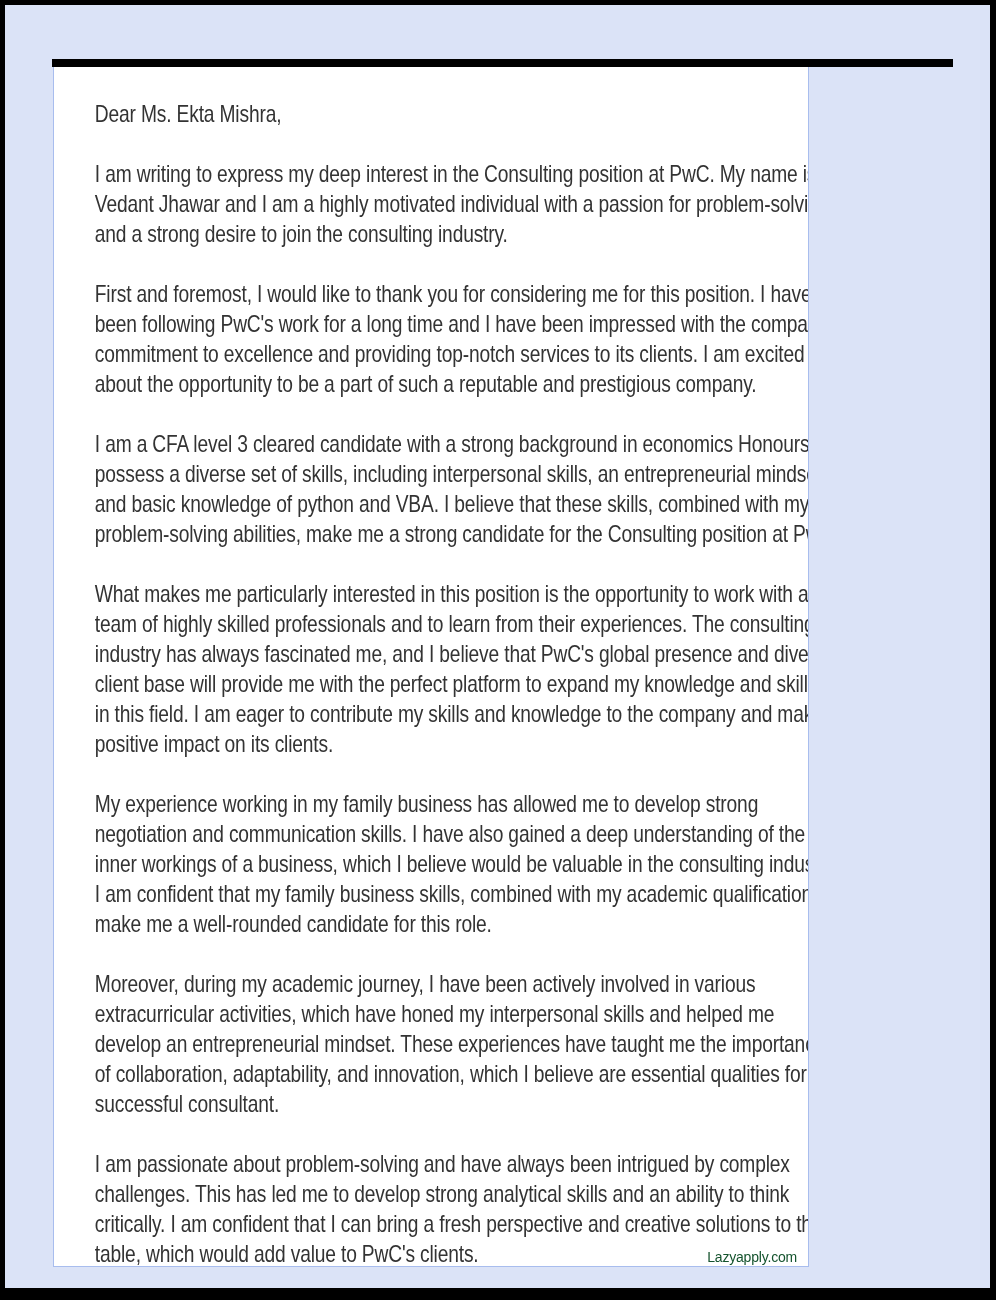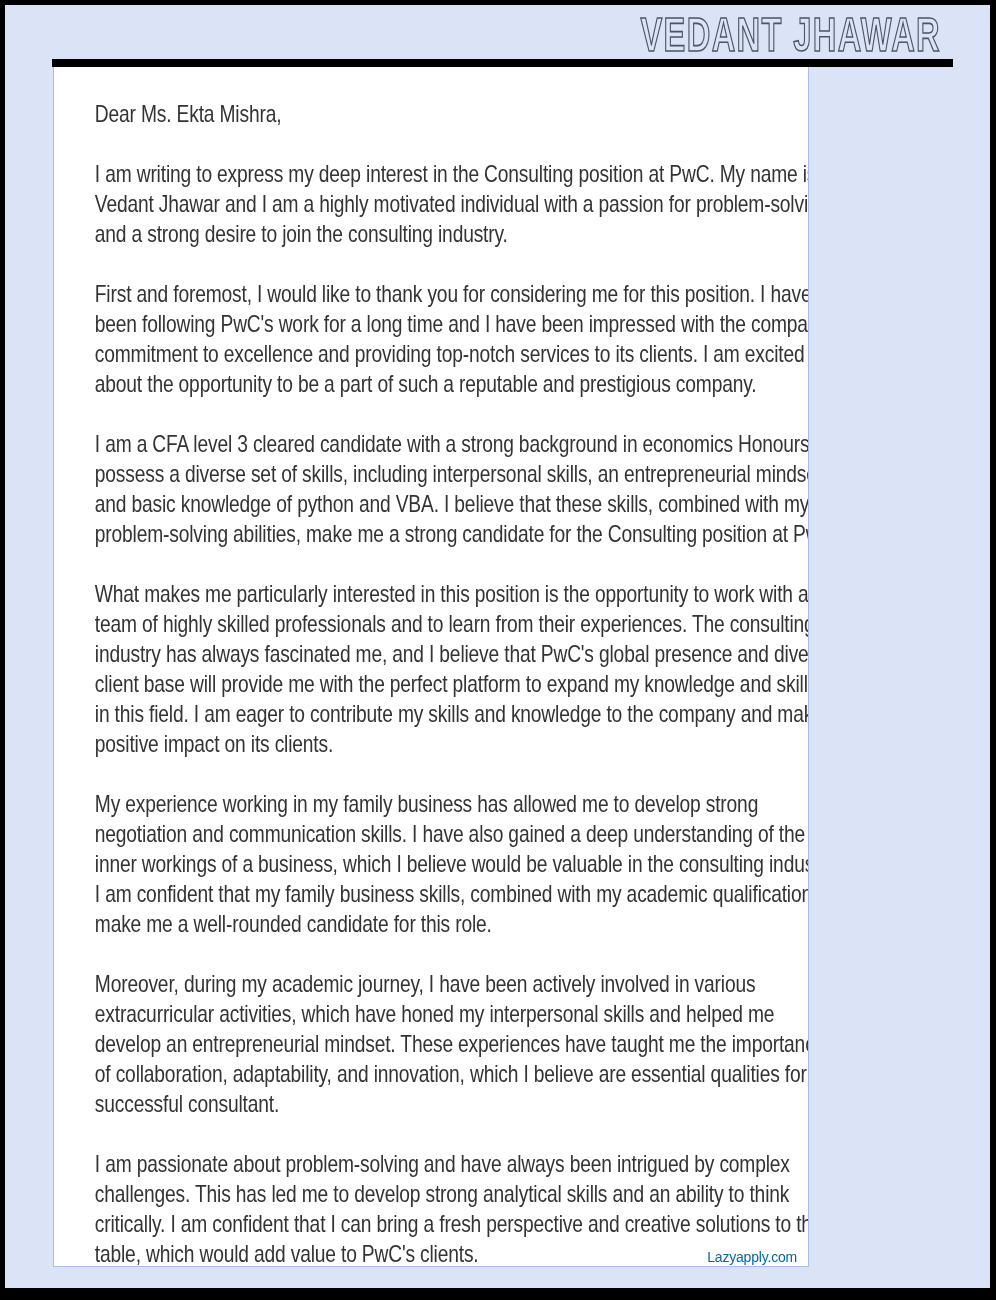--- a/index.html
+++ b/index.html
@@ -63,32 +63,29 @@
     line-height: 30px;
     letter-spacing: -0.2px;
     color: #333333;
     white-space: pre;
   }
   .footer-brand {
     position: absolute;
     right: 11px; bottom: 1px;
     font-size: 14px;
     letter-spacing: -0.2px;
-    color: #0369a1;
+    color: #14532d;
     background: #ffffff;
   }
 </style>
 </head>
 <body>
 
 <div class="frame">
 
-  <div class="title-wrap">
-    <div class="title-scale">VEDANT JHAWAR</div>
-  </div>
 
   <div class="top-bar"></div>
 
   <div class="page">
     <div class="content">
       <p>Dear Ms. Ekta Mishra,</p>
       <p>I am writing to express my deep interest in the Consulting position at PwC. My name is
 Vedant Jhawar and I am a highly motivated individual with a passion for problem-solving
 and a strong desire to join the consulting industry.</p>
       <p>First and foremost, I would like to thank you for considering me for this position. I have

